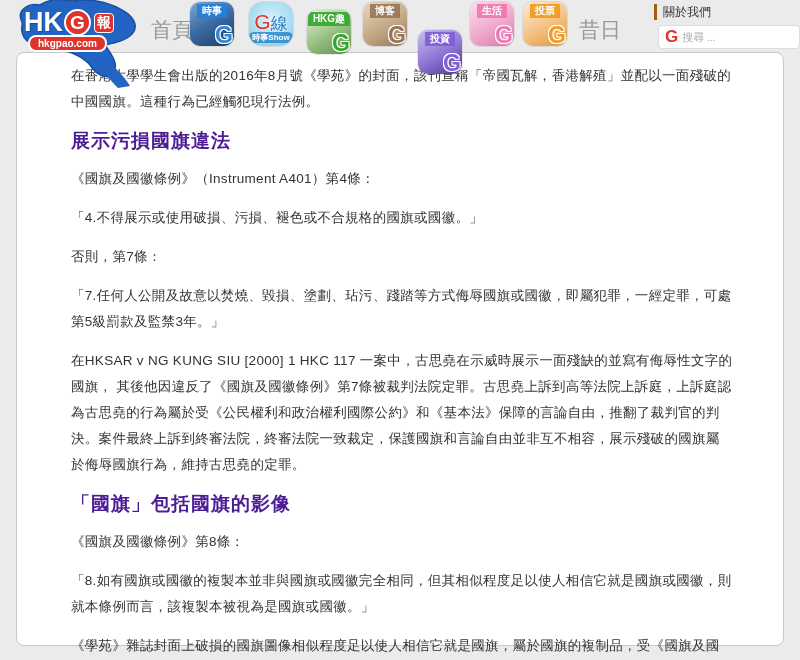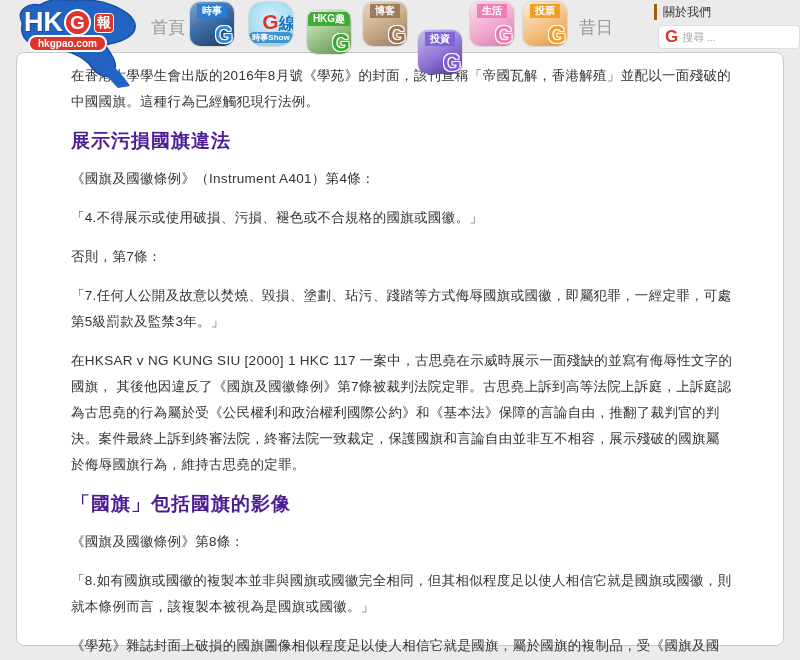--- a/index.html
+++ b/index.html
@@ -18,21 +18,21 @@
   .logo svg { position:absolute; top:0; left:0; }
   .logo-text { position:absolute; top:9px; left:14px; display:flex; align-items:center; z-index:3; }
   .logo-hk { color:#fff; font-size:27px; font-weight:bold; letter-spacing:0px; text-shadow:1px 1px 1px rgba(0,0,0,.25); }
   .logo-gcircle { width:27px; height:27px; border-radius:50%; background:#e0332c; border:2px solid #fff; color:#fff;
       font-size:19px; font-weight:bold; display:flex; align-items:center; justify-content:center; margin:0 1px; }
   .logo-bao { background:#e0332c; border:1px solid #fff; border-radius:4px; color:#fff; font-size:14px; font-weight:bold;
       width:20px; height:20px; display:flex; align-items:center; justify-content:center; margin-left:2px; }
   .logo-domain { position:absolute; top:37px; left:18px; background:#e0332c; border:2px solid #fff; border-radius:8px;
       color:#fff; font-size:10px; font-weight:bold; padding:0 8px; line-height:13px; z-index:4; }
 
-  .nav-text { position:absolute; top:16px; font-size:17px; color:#999; text-decoration:none; cursor:pointer; }
+  .nav-text { position:absolute; top:16px; font-size:21px; color:#999; text-decoration:none; cursor:pointer; }
   .nav-home { left:151px; }
   .nav-archive { left:579px; }
 
   
   .nav-icon { position:absolute; top:2px; width:44px; height:44px; border-radius:10px; overflow:hidden; cursor:pointer;
       box-shadow:0 0 0 1px rgba(0,0,0,.08); }
   .icon-news   { left:190px; background:linear-gradient(150deg,#7fa8cf 0%,#3d6ea8 45%,#1c3a5e 100%); }
   .icon-gline  { left:249px; background:radial-gradient(circle at 50% 40%,#d8f1fb 0%,#a8ddf3 60%,#7fc8ea 100%); border-radius:14px; }
   .icon-fun    { left:307px; background:linear-gradient(150deg,#e8f2e0 0%,#9cc488 50%,#5d8f4a 100%);margin-top:8px; }
   .icon-blog   { left:363px; background:linear-gradient(150deg,#e8d8c0 0%,#c4a884 55%,#94765a 100%); }
@@ -51,21 +51,21 @@
 
   .icon-g { position:absolute; right:1px; bottom:-3px; font-size:23px; font-weight:bold;
       text-shadow:-1px -1px 0 #fff,1px -1px 0 #fff,-1px 1px 0 #fff,1px 1px 0 #fff; }
   .icon-news   .icon-g { color:#2f86d6; }
   .icon-fun    .icon-g { color:#34a82c; }
   .icon-blog   .icon-g { color:#96745a; }
   .icon-invest .icon-g { color:#7e60d4; }
   .icon-life   .icon-g { color:#ee78b2; }
   .icon-vote   .icon-g { color:#f09c20; }
 
-  .gline-main { position:absolute; top:8px; left:8px; width:100%; text-align:center; font-size:17px; font-weight:bold;
+  .gline-main { position:absolute; top:8px; left:0; width:100%; text-align:center; font-size:17px; font-weight:normal;
       color:#1b74c4; text-shadow:0 0 2px #fff; }
   .gline-main::first-letter { color:#e0332c; font-size:21px; }
   .gline-sub { position:absolute; bottom:3px; left:50%; transform:translateX(-50%); white-space:nowrap;
       background:rgba(44,138,204,.85); color:#fff; font-size:8px; font-weight:bold; line-height:11px;
       padding:0 4px; border-radius:6px; }
 
   
   .about { position:absolute; top:4px; left:663px; font-size:12px; color:#333; border-left:3px solid #a16207;
       padding-left:6px; margin-left:-9px; line-height:16px; cursor:pointer; }
   .searchbox { position:absolute; top:25px; left:658px; width:142px; height:24px; background:#fff;

